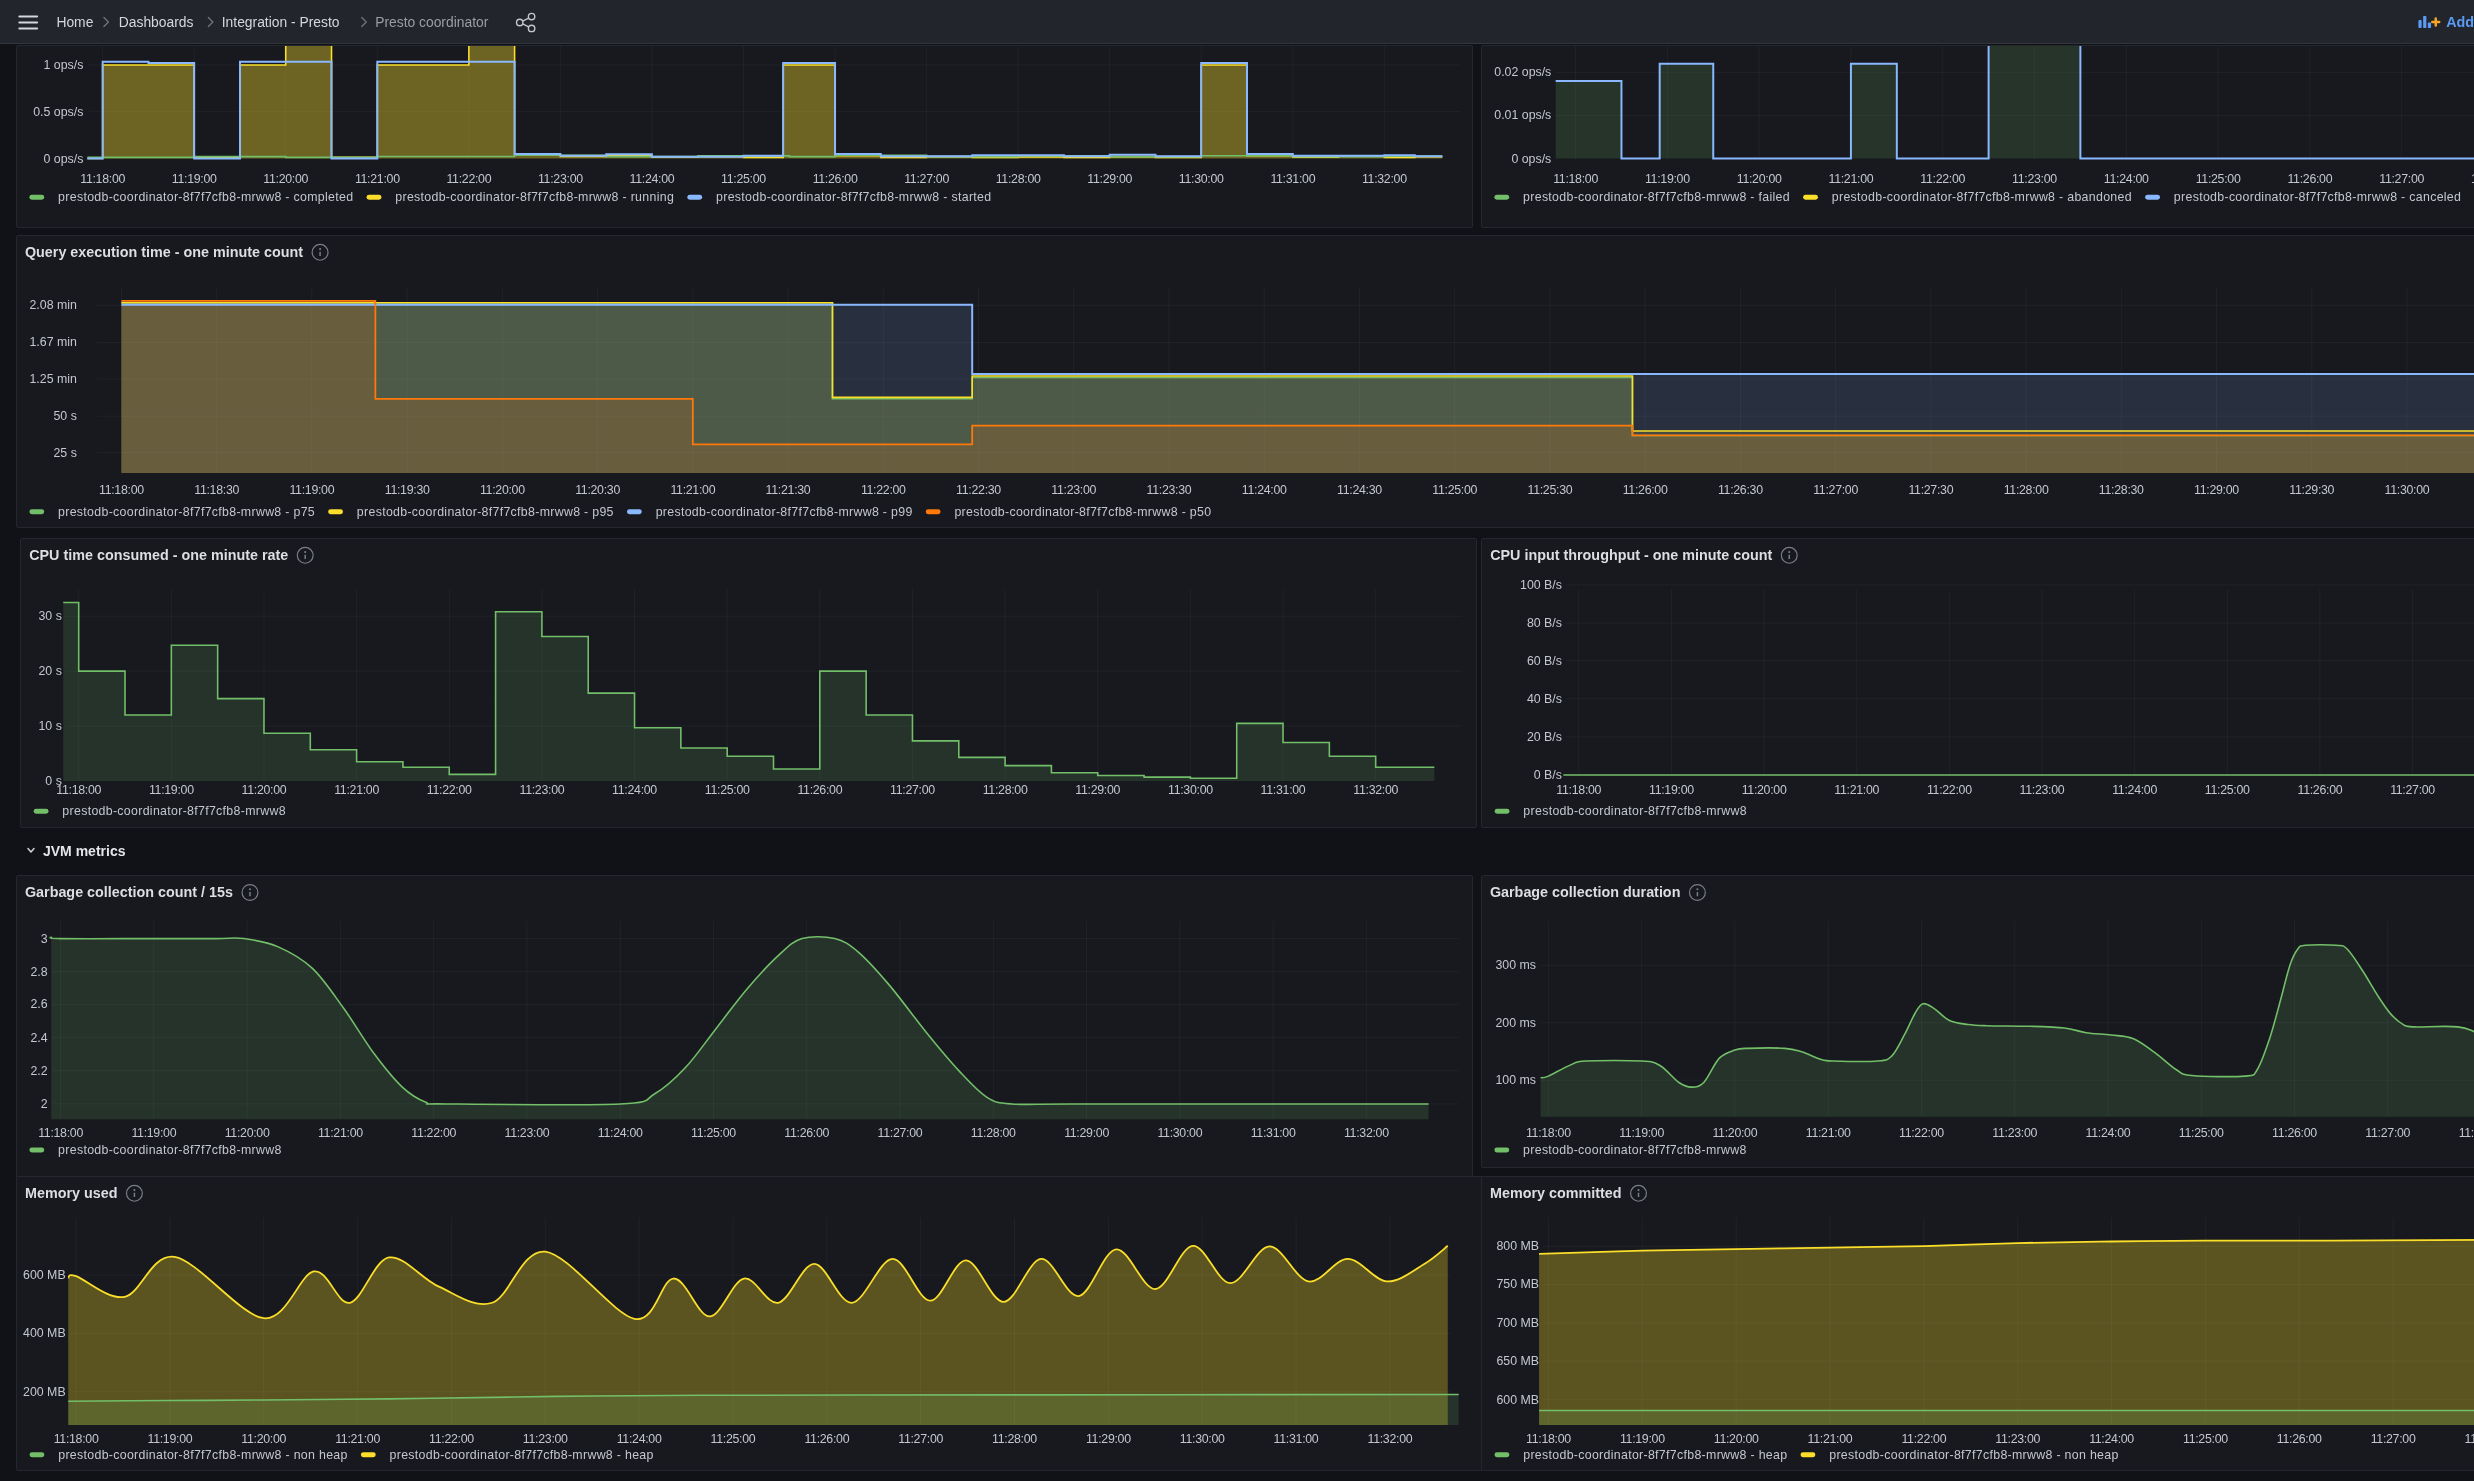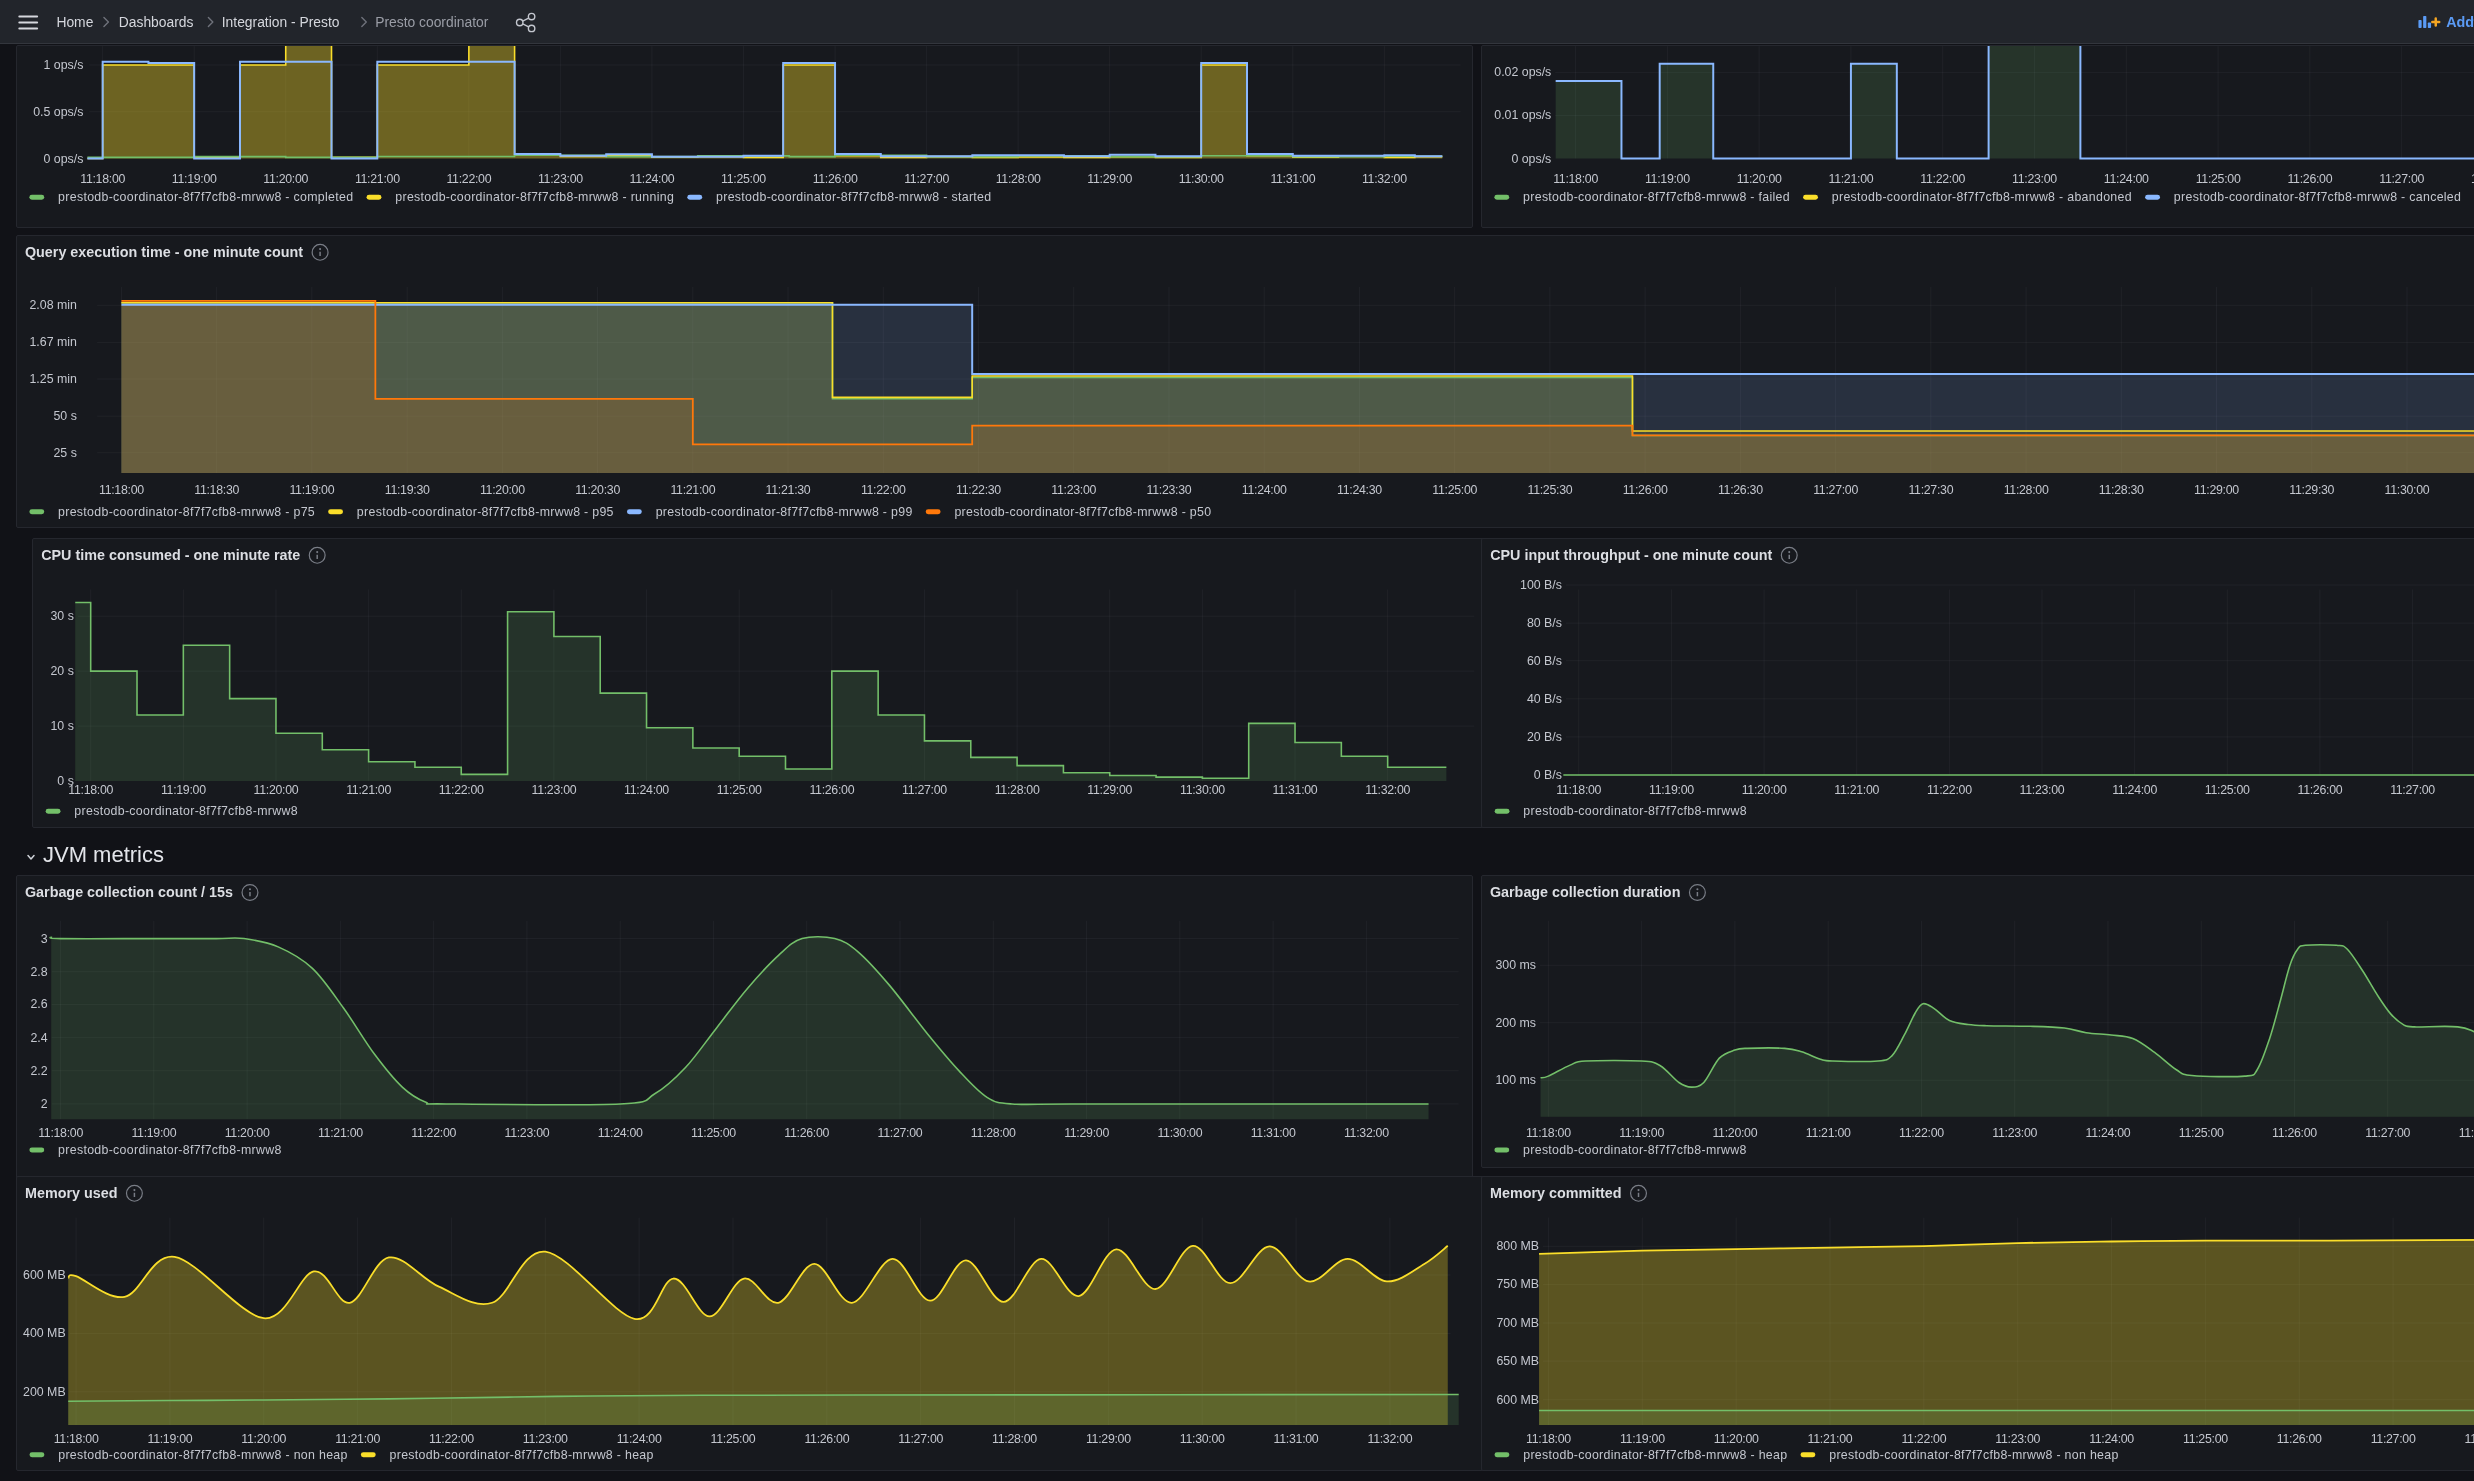--- a/index.html
+++ b/index.html
@@ -190,21 +190,21 @@
       <rect x="59" y="1029" width="30" height="10" rx="5" fill="#73BF69"></rect>
       <text x="117" y="1034" fill="#c4c7cf" font-size="25" dominant-baseline="central" letter-spacing="0.63">prestodb-coordinator-8f7f7cfb8-mrww8 - p75</text>
       <rect x="662.7" y="1029" width="30" height="10" rx="5" fill="#FADE2A"></rect>
       <text x="720.7" y="1034" fill="#c4c7cf" font-size="25" dominant-baseline="central" letter-spacing="0.63">prestodb-coordinator-8f7f7cfb8-mrww8 - p95</text>
       <rect x="1266.4" y="1029" width="30" height="10" rx="5" fill="#8AB8FF"></rect>
       <text x="1324.4" y="1034" fill="#c4c7cf" font-size="25" dominant-baseline="central" letter-spacing="0.63">prestodb-coordinator-8f7f7cfb8-mrww8 - p99</text>
       <rect x="1870.1" y="1029" width="30" height="10" rx="5" fill="#FF780A"></rect>
       <text x="1928.1" y="1034" fill="#c4c7cf" font-size="25" dominant-baseline="central" letter-spacing="0.63">prestodb-coordinator-8f7f7cfb8-mrww8 - p50</text>
     </svg>
   </div>
-<div class="panel" style="left:32px;top:538px;width:1457px;height:290px;">
+<div class="panel" style="left:20px;top:538px;width:1457px;height:290px;">
     <svg width="1457" height="290" viewBox="34 1088 2943 586">
       <text x="50" y="1120" fill="#dcdee3" font-size="29" font-weight="700" dominant-baseline="central">CPU time consumed - one minute rate</text>
       <circle cx="607.7" cy="1121" r="16" fill="none" stroke="#797d86" stroke-width="2.4"></circle>
       <line x1="607.7" y1="1120" x2="607.7" y2="1128.5" stroke="#797d86" stroke-width="3"></line>
       <circle cx="607.7" cy="1114.5" r="2.1" fill="#797d86"></circle>
       <line x1="150" y1="1190" x2="150" y2="1577" stroke="rgba(204,204,220,0.08)" stroke-width="1.5"></line>
       <line x1="337.2" y1="1190" x2="337.2" y2="1577" stroke="rgba(204,204,220,0.08)" stroke-width="1.5"></line>
       <line x1="524.4" y1="1190" x2="524.4" y2="1577" stroke="rgba(204,204,220,0.08)" stroke-width="1.5"></line>
       <line x1="711.6" y1="1190" x2="711.6" y2="1577" stroke="rgba(204,204,220,0.08)" stroke-width="1.5"></line>
       <line x1="898.8" y1="1190" x2="898.8" y2="1577" stroke="rgba(204,204,220,0.08)" stroke-width="1.5"></line>
@@ -501,21 +501,21 @@
       <text x="5214.6" y="2908" fill="#c4c7cf" font-size="25" text-anchor="middle" dominant-baseline="central" letter-spacing="-0.6">11:29:00</text>
       <text x="5404.2" y="2908" fill="#c4c7cf" font-size="25" text-anchor="middle" dominant-baseline="central" letter-spacing="-0.6">11:30:00</text>
       <text x="5593.8" y="2908" fill="#c4c7cf" font-size="25" text-anchor="middle" dominant-baseline="central" letter-spacing="-0.6">11:31:00</text>
       <text x="5783.4" y="2908" fill="#c4c7cf" font-size="25" text-anchor="middle" dominant-baseline="central" letter-spacing="-0.6">11:32:00</text>
       <rect x="3020" y="2934" width="30" height="10" rx="5" fill="#73BF69"></rect>
       <text x="3078" y="2939" fill="#c4c7cf" font-size="25" dominant-baseline="central" letter-spacing="0.63">prestodb-coordinator-8f7f7cfb8-mrww8 - heap</text>
       <rect x="3638.2" y="2934" width="30" height="10" rx="5" fill="#FADE2A"></rect>
       <text x="3696.2" y="2939" fill="#c4c7cf" font-size="25" dominant-baseline="central" letter-spacing="0.63">prestodb-coordinator-8f7f7cfb8-mrww8 - non heap</text>
     </svg>
   </div>
-<div style="position:absolute;left:23px;top:842px;width:594px;height:25px;color:#e3e5ea;font-size:22px;font-weight:400;"><svg width="16" height="16" style="vertical-align:-2.5px;margin-right:4px" viewBox="0 0 32 32">
+<div style="position:absolute;left:23px;top:842px;width:594px;height:25px;color:#e3e5ea;font-size:14px;font-weight:700;"><svg width="16" height="16" style="vertical-align:-2.5px;margin-right:4px" viewBox="0 0 32 32">
       <path d="M10 13 L16 20 L22 13" fill="none" stroke="#cfd2d8" stroke-width="3" stroke-linecap="round" stroke-linejoin="round"></path>
     </svg>JVM metrics</div>
 <div style="position:absolute;left:0;top:0;width:2953px;height:44px;background:#22252b;border-bottom:1px solid #33363d;z-index:10"><svg width="2953" height="44" viewBox="0 0 5966 88">
       <rect x="37" y="31" width="40" height="4" rx="2" fill="#d5d7dd"></rect>
       <rect x="37" y="43" width="40" height="4" rx="2" fill="#d5d7dd"></rect>
       <rect x="37" y="55" width="40" height="4" rx="2" fill="#d5d7dd"></rect>
       <text x="114" y="45" fill="#d5d7dd" font-size="28" dominant-baseline="central">Home</text>
       <text x="240" y="45" fill="#d5d7dd" font-size="28" dominant-baseline="central">Dashboards</text>
       <text x="448" y="45" fill="#d5d7dd" font-size="28" dominant-baseline="central">Integration - Presto</text>
       <text x="758" y="45" fill="#9a9da6" font-size="28" dominant-baseline="central">Presto coordinator</text>

